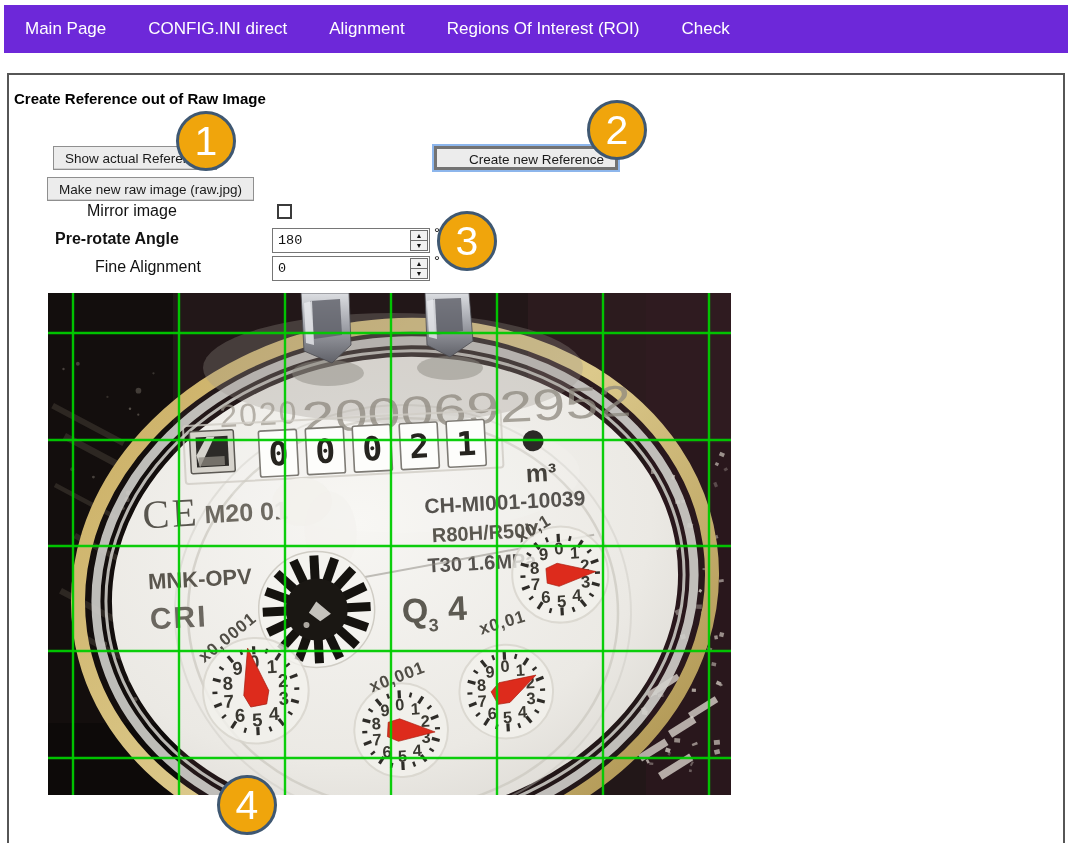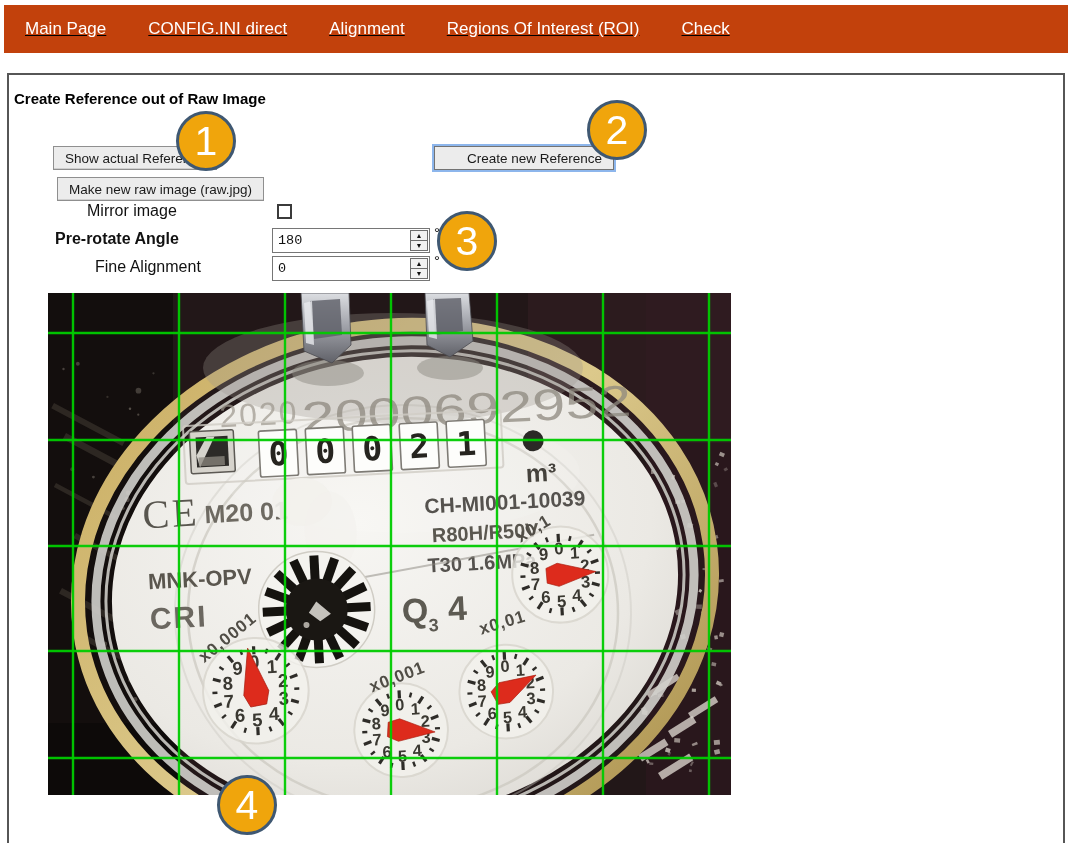--- a/index.html
+++ b/index.html
@@ -1,34 +1,34 @@
 <!DOCTYPE html>
 <html><head>
 <meta charset="utf-8">
 <style>
   html,body{margin:0;padding:0;background:#fff;font-family:"Liberation Sans",sans-serif;}
   #stage{position:relative;width:1072px;height:843px;overflow:hidden;background:#fff;}
 
   
-  #nav{position:absolute;left:4px;top:5px;right:4px;height:48px;background:#c2410c;
-       display:flex;align-items:center;padding-left:21px;gap:42px;box-sizing:border-box;text-decoration:underline;}
+  #nav{position:absolute;left:4px;top:5px;right:4px;height:48px;background:#6d28d9;
+       display:flex;align-items:center;padding-left:21px;gap:42px;box-sizing:border-box;}
   .nav-item{color:#fff;font-size:17px;white-space:nowrap;cursor:pointer;}
 
   
   #frame{position:absolute;left:7px;top:73px;width:1058px;height:790px;
          border:2px solid #565656;border-bottom:none;background:#fff;box-sizing:border-box;}
 
   #page-title{position:absolute;left:14px;top:90px;margin:0;font-size:15px;font-weight:bold;color:#000;}
 
   .btn{position:absolute;background:#ececec;border:1px solid #8f8f8f;color:#1a1a1a;
        font-family:"Liberation Sans",sans-serif;font-size:13.5px;padding:3px 11px;height:24px;
        box-sizing:border-box;cursor:pointer;box-shadow:inset 0 -1px 0 #cfcfcf;}
   #btn-show{left:53px;top:146px;}
-  #btn-create{left:434px;top:146px;border:1px solid #737373;box-shadow:0 0 0 2px #8db6ec;padding-left:32px;}
-  #btn-make{left:57px;top:177px;}
+  #btn-create{left:434px;top:146px;border:3px solid #737373;box-shadow:0 0 0 2px #8db6ec;padding-left:32px;}
+  #btn-make{left:47px;top:177px;}
   #btn-update{left:53px;top:809px;}
 
   .form-label{position:absolute;font-size:16px;color:#111;}
   #lbl-mirror{left:55px;top:202px;margin-left:32px;}
   #lbl-prerotate{left:55px;top:230px;font-weight:bold;}
   #lbl-fine{left:55px;top:258px;margin-left:40px;}
 
   #chk-mirror{position:absolute;left:277px;top:204px;width:15px;height:15px;background:#fff;
               border:2px solid #3b3b3b;box-sizing:border-box;cursor:pointer;}
 

